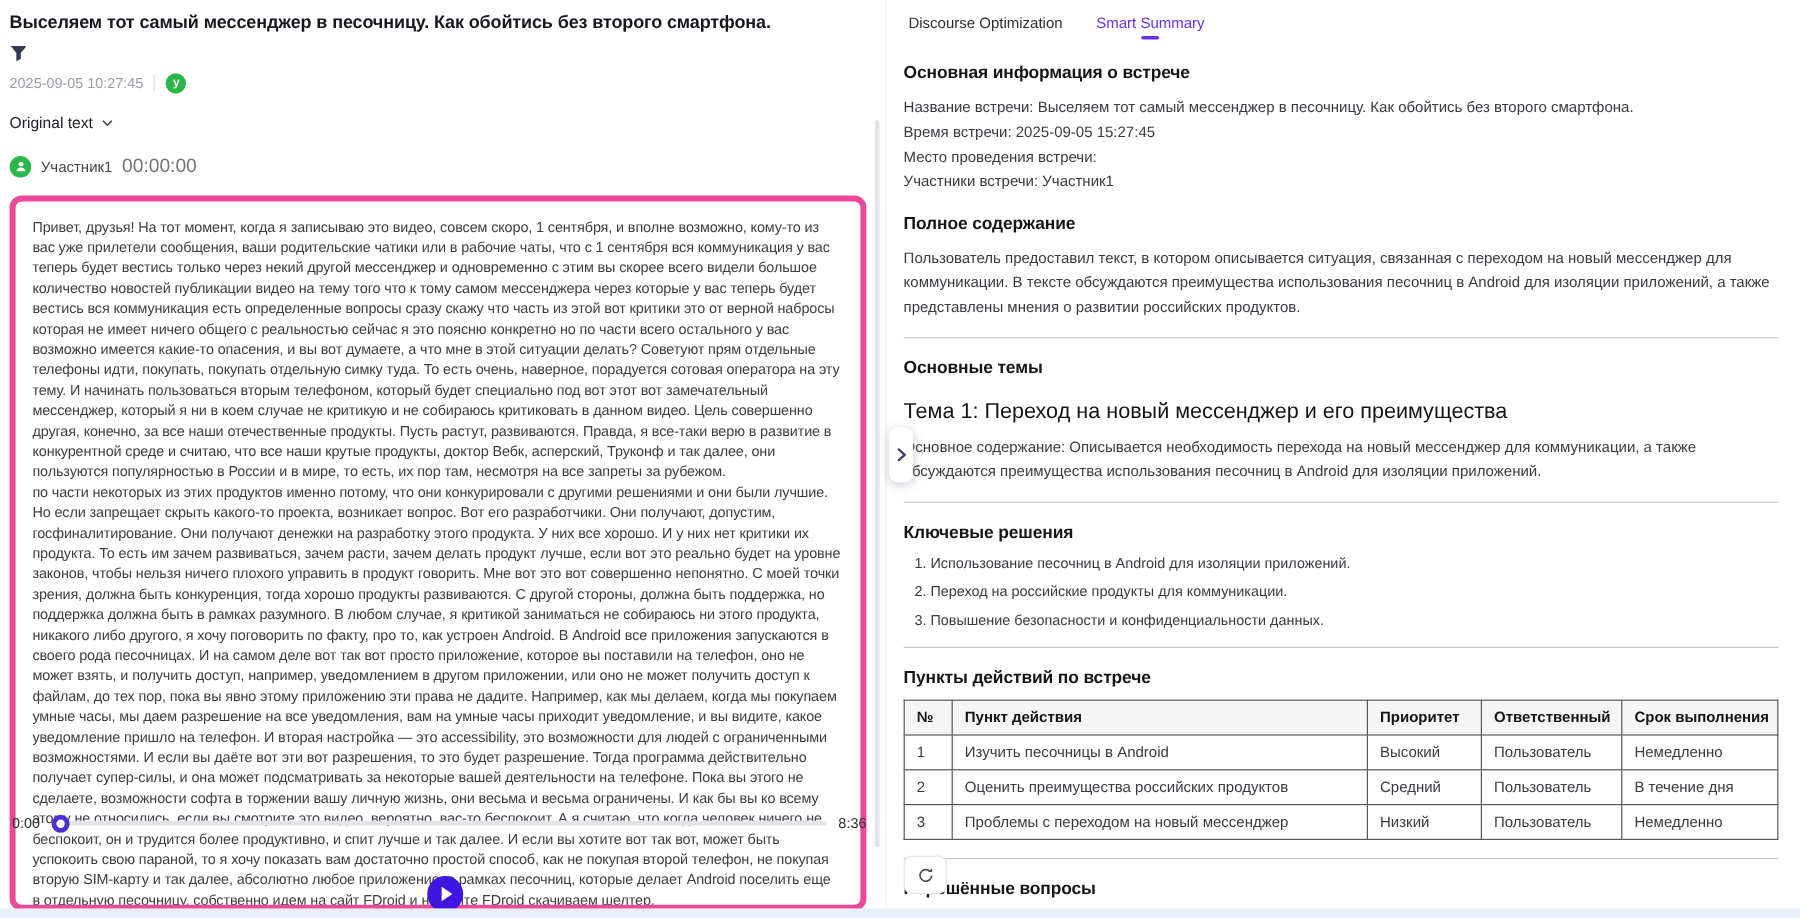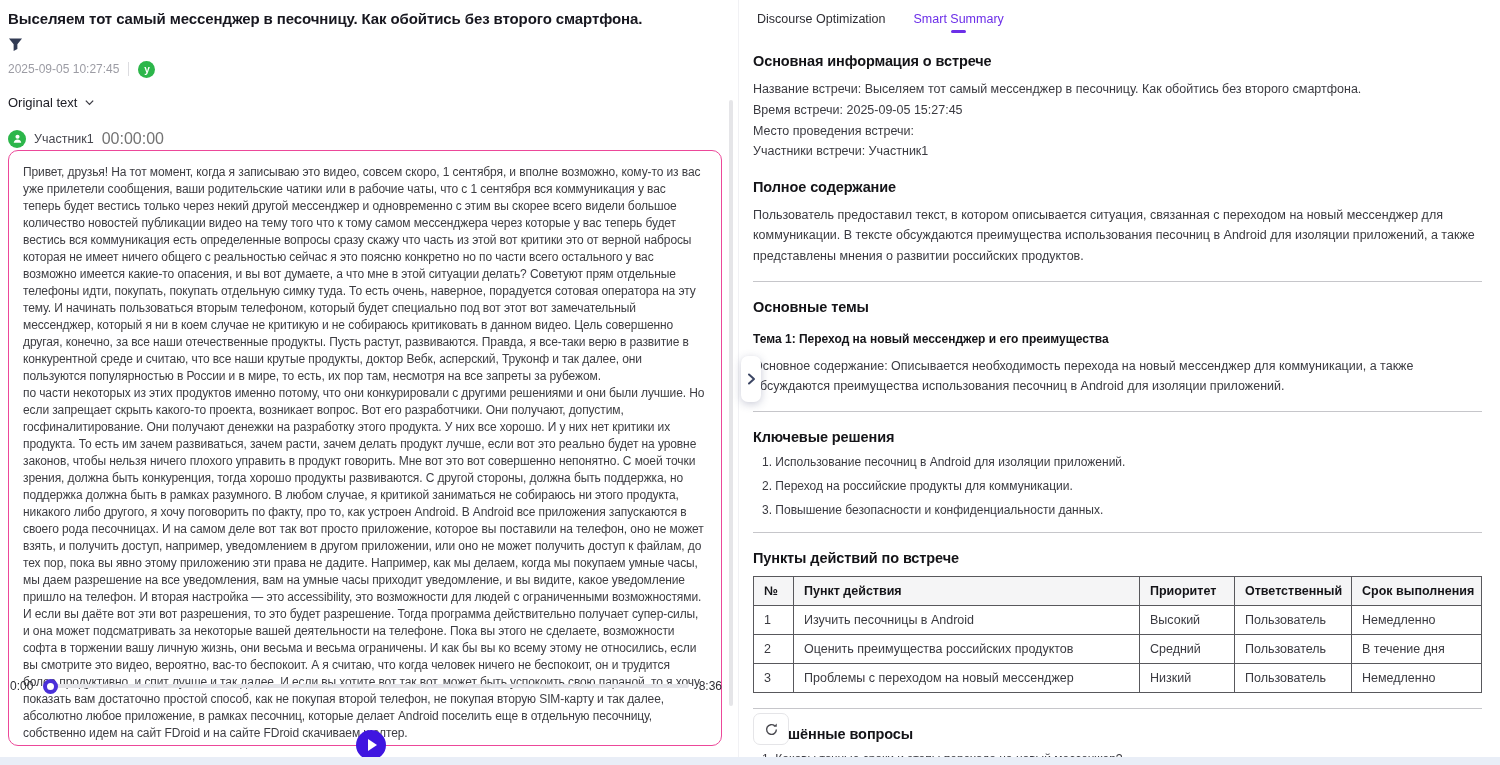--- a/index.html
+++ b/index.html
@@ -24,22 +24,22 @@
     color: #fff; font-size: 10px; font-weight: 700; display: flex; align-items: center; justify-content: center; cursor: pointer;
   }
   .view-row { display: flex; align-items: center; gap: 7px; margin-top: 17px; cursor: pointer; }
   .view-label { font-size: 13px; color: #202028; }
   .speaker-row { display: flex; align-items: center; gap: 8px; margin-top: 20px; }
   .speaker-avatar { width: 18px; height: 18px; border-radius: 50%; background: var(--avatar-green, #2cb64a); display: flex; align-items: center; justify-content: center; }
   .speaker-name { font-size: 12.5px; color: #46464e; }
   .speaker-time { font-size: 16px; color: #737373; cursor: pointer; }
 
   .transcript-box {
-    margin-top: 2px; width: 714px; height: 596px;
-    border: 1px solid #ec4899; border-radius: 10px;
+    margin-top: 15px; width: 714px; height: 596px;
+    border: 5px solid #ec4899; border-radius: 10px;
     padding: 13px 16px 0 14px; overflow: hidden;
     font-size: 12px; line-height: 17px; color: #3d3d42; letter-spacing: -0.1px;
     background: #fff;
   }
   .tpara { margin: 0; }
   .lp-scrollbar { position: absolute; left: 729px; top: 100px; width: 4px; height: 606px; background: #e5e5e8; border-radius: 2px; cursor: pointer; }
 
   .player-row { position: absolute; left: 10px; top: 678px; width: 712px; display: flex; align-items: center; gap: 10px; }
   .player-time { font-size: 12px; color: #2e2e34; }
   .seekbar { position: relative; flex: 1; height: 16px; cursor: pointer; }
@@ -58,21 +58,21 @@
   
   .right-panel { position: relative; flex: 1; height: 765px; border-left: 1px solid #f1f1f4; padding: 12px 10px 10px 14px; background: #fff; }
   .tabs { display: flex; gap: 28px; padding-left: 4px; }
   .tab { font-size: 12.5px; color: #2d2d33; cursor: pointer; }
   .tab.active { color: var(--accent-purple, #6c2fe8); }
   .tab-underline { display: block; width: 15px; height: 3px; border-radius: 2px; background: var(--accent-purple, #6c2fe8); margin: 4px auto 0; }
 
   .sections { margin-top: 20px; padding-right: 8px; }
   .sec-h { font-size: 14.5px; font-weight: 700; color: #141418; margin: 17px 0 10px; letter-spacing: -0.1px; }
   .sec-h.first { margin-top: 18px; }
-  .topic-h { font-size: 12px; font-weight: 700; color: #141418; margin: 17px 0 10px; }
+  .topic-h { font-size: 18px; font-weight: 400; color: #141418; margin: 17px 0 10px; }
   .body-line { font-size: 12.5px; color: #3a3a40; line-height: 1.66; }
   .body-p { font-size: 12.5px; color: #3a3a40; line-height: 1.62; margin: 0; max-width: 726px; }
   .sep-hr { border: none; border-top: 1px solid #c6c6ca; margin: 15px 0 4px; }
   .num-list { margin: 10px 0 2px; }
   .num-list .list-item { font-size: 12px; color: #3a3a40; margin: 0 0 10px; padding-left: 9px; }
 
   table.actions { border-collapse: collapse; margin-top: 4px; width: 728px; table-layout: fixed; }
   table.actions th, table.actions td { border: 1px solid #58585c; padding: 7px 10px; font-size: 12.5px; text-align: left; overflow: hidden; white-space: nowrap; }
   table.actions th { background: #f5f5f6; font-weight: 700; color: #141418; }
   table.actions td { color: #3a3a40; }

